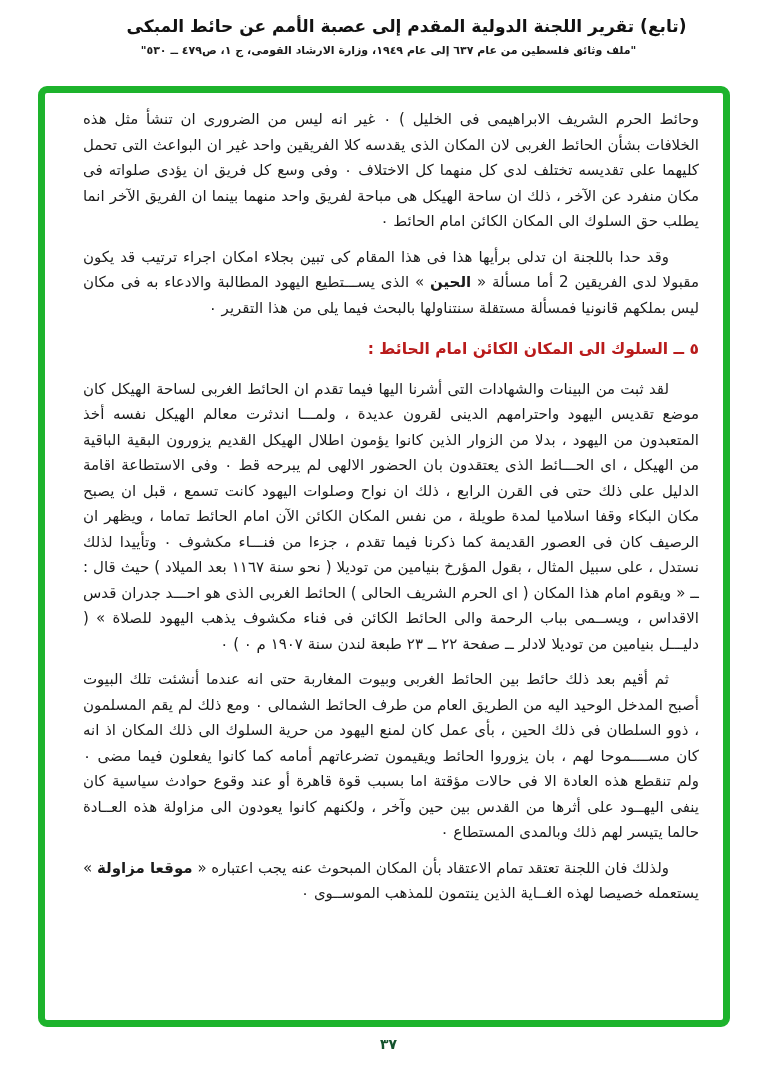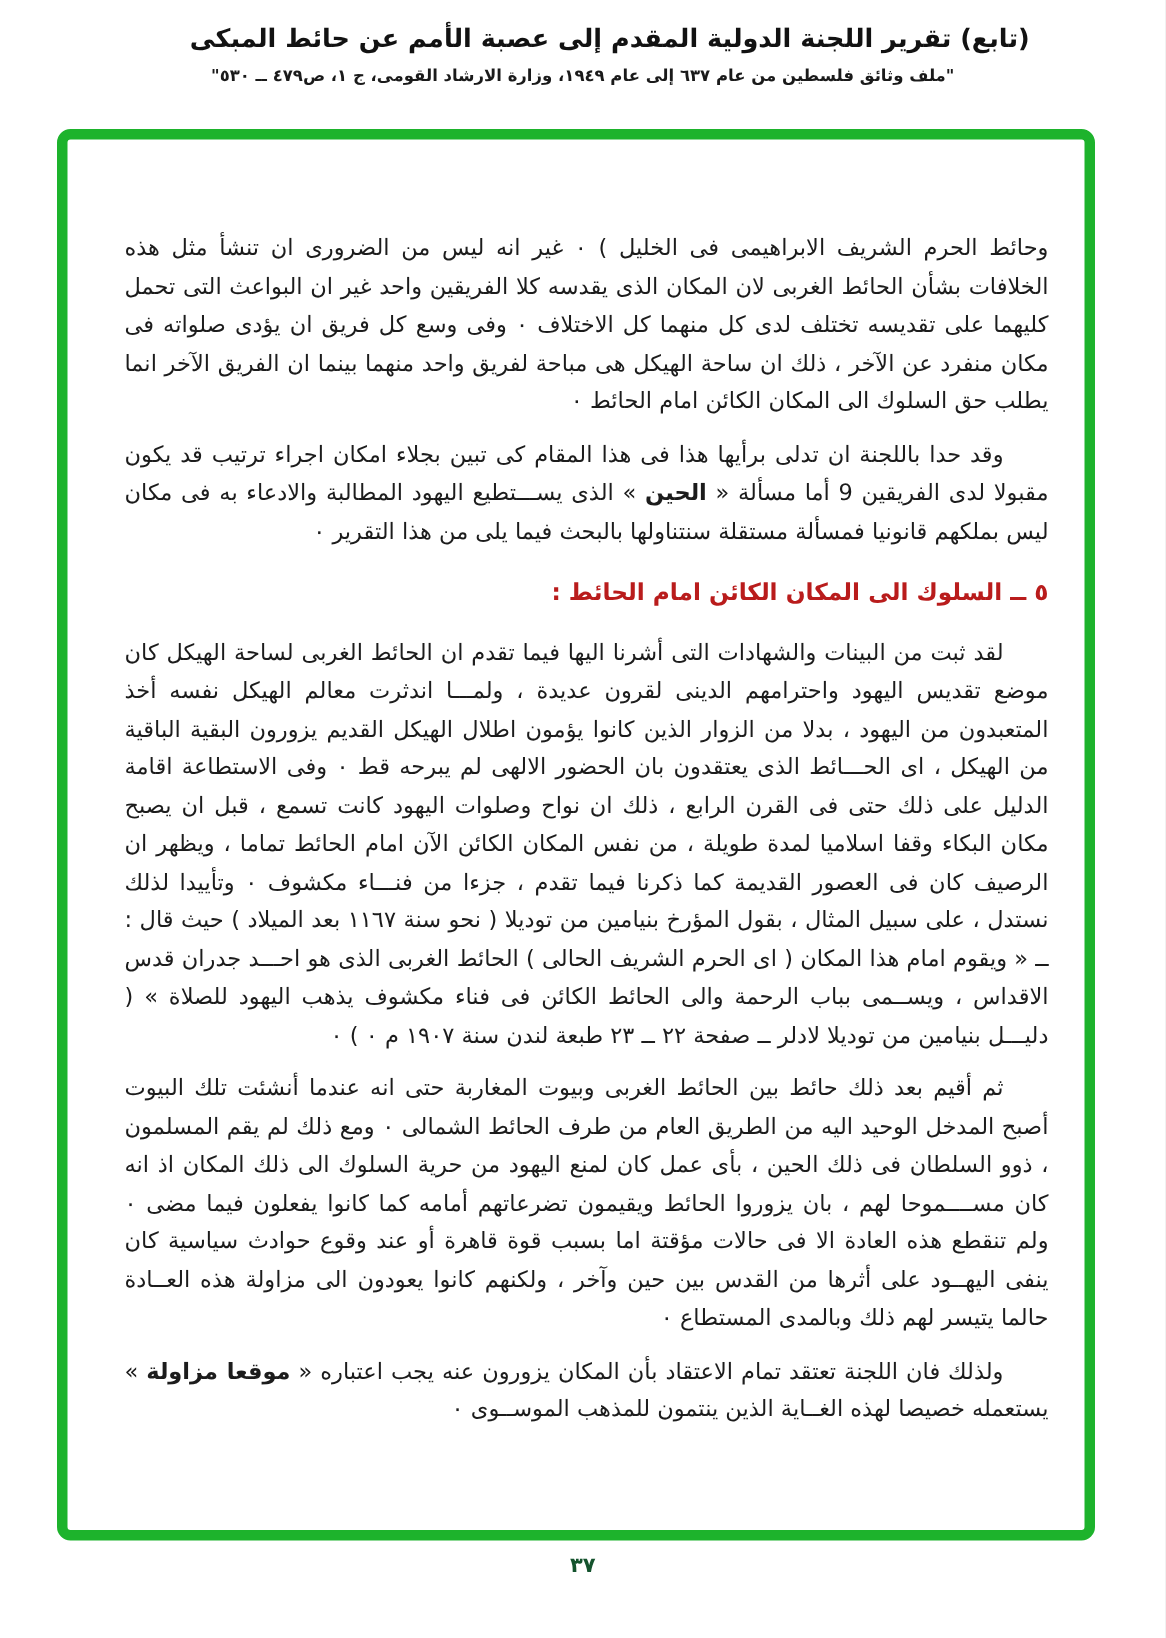--- a/index.html
+++ b/index.html
@@ -53,21 +53,20 @@
     font-size: 15px;
     line-height: 25.5px;
     color: #1c1c1c;
   }
   .text-block p {
     margin: 0 0 10px 0;
     text-indent: 30px;
   }
   .text-block p.no-indent {
     text-indent: 0;
-    margin-top: 46px;
   }
   .section-heading {
     font-size: 15.5px;
     font-weight: bold;
     margin: 16px 0 14px 0;
     color: #b91c1c;
   }
   .emph {
     font-weight: bold;
   }
@@ -90,28 +89,28 @@
   <div class="page-header">
     <div class="doc-title">(تابع) تقرير اللجنة الدولية المقدم إلى عصبة الأمم عن حائط المبكى</div>
     <div class="doc-source">"ملف وثائق فلسطين من عام ٦٣٧ إلى عام ١٩٤٩، وزارة الارشاد القومى، ج ١، ص٤٧٩ ــ ٥٣٠"</div>
   </div>
 
   <div class="highlight-frame" style="border-color: rgb(29, 179, 44);">
     <div class="text-block" style="color: rgb(28, 28, 28);">
 
       <p class="no-indent">وحائط الحرم الشريف الابراهيمى فى الخليل ) ٠ غير انه ليس من الضرورى ان تنشأ مثل هذه الخلافات بشأن الحائط الغربى لان المكان الذى يقدسه كلا الفريقين واحد غير ان البواعث التى تحمل كليهما على تقديسه تختلف لدى كل منهما كل الاختلاف ٠ وفى وسع كل فريق ان يؤدى صلواته فى مكان منفرد عن الآخر ، ذلك ان ساحة الهيكل هى مباحة لفريق واحد منهما بينما ان الفريق الآخر انما يطلب حق السلوك الى المكان الكائن امام الحائط ٠</p>
 
-      <p><span>وقد حدا باللجنة ان تدلى برأيها هذا فى هذا المقام كى تبين بجلاء امكان اجراء ترتيب قد يكون مقبولا لدى الفريقين 9 أما مسألة « </span><span class="emph">الحين</span><span> » الذى يســـتطيع اليهود المطالبة والادعاء به فى مكان ليس بملكهم قانونيا فمسألة مستقلة سنتناولها بالبحث فيما يلى من هذا التقرير ٠</span></p>
+      <p><span>وقد حدا باللجنة ان تدلى برأيها هذا فى هذا المقام كى تبين بجلاء امكان اجراء ترتيب قد يكون مقبولا لدى الفريقين 2 أما مسألة « </span><span class="emph">الحين</span><span> » الذى يســـتطيع اليهود المطالبة والادعاء به فى مكان ليس بملكهم قانونيا فمسألة مستقلة سنتناولها بالبحث فيما يلى من هذا التقرير ٠</span></p>
 
       <div class="section-heading">٥ ــ السلوك الى المكان الكائن امام الحائط :</div>
 
       <p>لقد ثبت من البينات والشهادات التى أشرنا اليها فيما تقدم ان الحائط الغربى لساحة الهيكل كان موضع تقديس اليهود واحترامهم الدينى لقرون عديدة ، ولمـــا اندثرت معالم الهيكل نفسه أخذ المتعبدون من اليهود ، بدلا من الزوار الذين كانوا يؤمون اطلال الهيكل القديم يزورون البقية الباقية من الهيكل ، اى الحـــائط الذى يعتقدون بان الحضور الالهى لم يبرحه قط ٠ وفى الاستطاعة اقامة الدليل على ذلك حتى فى القرن الرابع ، ذلك ان نواح وصلوات اليهود كانت تسمع ، قبل ان يصبح مكان البكاء وقفا اسلاميا لمدة طويلة ، من نفس المكان الكائن الآن امام الحائط تماما ، ويظهر ان الرصيف كان فى العصور القديمة كما ذكرنا فيما تقدم ، جزءا من فنـــاء مكشوف ٠ وتأييدا لذلك نستدل ، على سبيل المثال ، بقول المؤرخ بنيامين من توديلا ( نحو سنة ١١٦٧ بعد الميلاد ) حيث قال : ــ « ويقوم امام هذا المكان ( اى الحرم الشريف الحالى ) الحائط الغربى الذى هو احـــد جدران قدس الاقداس ، ويســمى بباب الرحمة والى الحائط الكائن فى فناء مكشوف يذهب اليهود للصلاة » ( دليـــل بنيامين من توديلا لادلر ــ صفحة ٢٢ ــ ٢٣ طبعة لندن سنة ١٩٠٧ م ٠ ) ٠</p>
 
       <p>ثم أقيم بعد ذلك حائط بين الحائط الغربى وبيوت المغاربة حتى انه عندما أنشئت تلك البيوت أصبح المدخل الوحيد اليه من الطريق العام من طرف الحائط الشمالى ٠ ومع ذلك لم يقم المسلمون ، ذوو السلطان فى ذلك الحين ، بأى عمل كان لمنع اليهود من حرية السلوك الى ذلك المكان اذ انه كان مســــموحا لهم ، بان يزوروا الحائط ويقيمون تضرعاتهم أمامه كما كانوا يفعلون فيما مضى ٠ ولم تنقطع هذه العادة الا فى حالات مؤقتة اما بسبب قوة قاهرة أو عند وقوع حوادث سياسية كان ينفى اليهــود على أثرها من القدس بين حين وآخر ، ولكنهم كانوا يعودون الى مزاولة هذه العــادة حالما يتيسر لهم ذلك وبالمدى المستطاع ٠</p>
 
-      <p><span>ولذلك فان اللجنة تعتقد تمام الاعتقاد بأن المكان يزورون عنه يجب اعتباره « </span><span class="emph">موقعا مزاولة</span><span> » يستعمله خصيصا لهذه الغــاية الذين ينتمون للمذهب الموســوى ٠</span></p>
+      <p><span>ولذلك فان اللجنة تعتقد تمام الاعتقاد بأن المكان المبحوث عنه يجب اعتباره « </span><span class="emph">موقعا مزاولة</span><span> » يستعمله خصيصا لهذه الغــاية الذين ينتمون للمذهب الموســوى ٠</span></p>
 
     </div>
   </div>
 
   <div class="page-number">٣٧</div>
 
 </div>
 
 </body></html>

